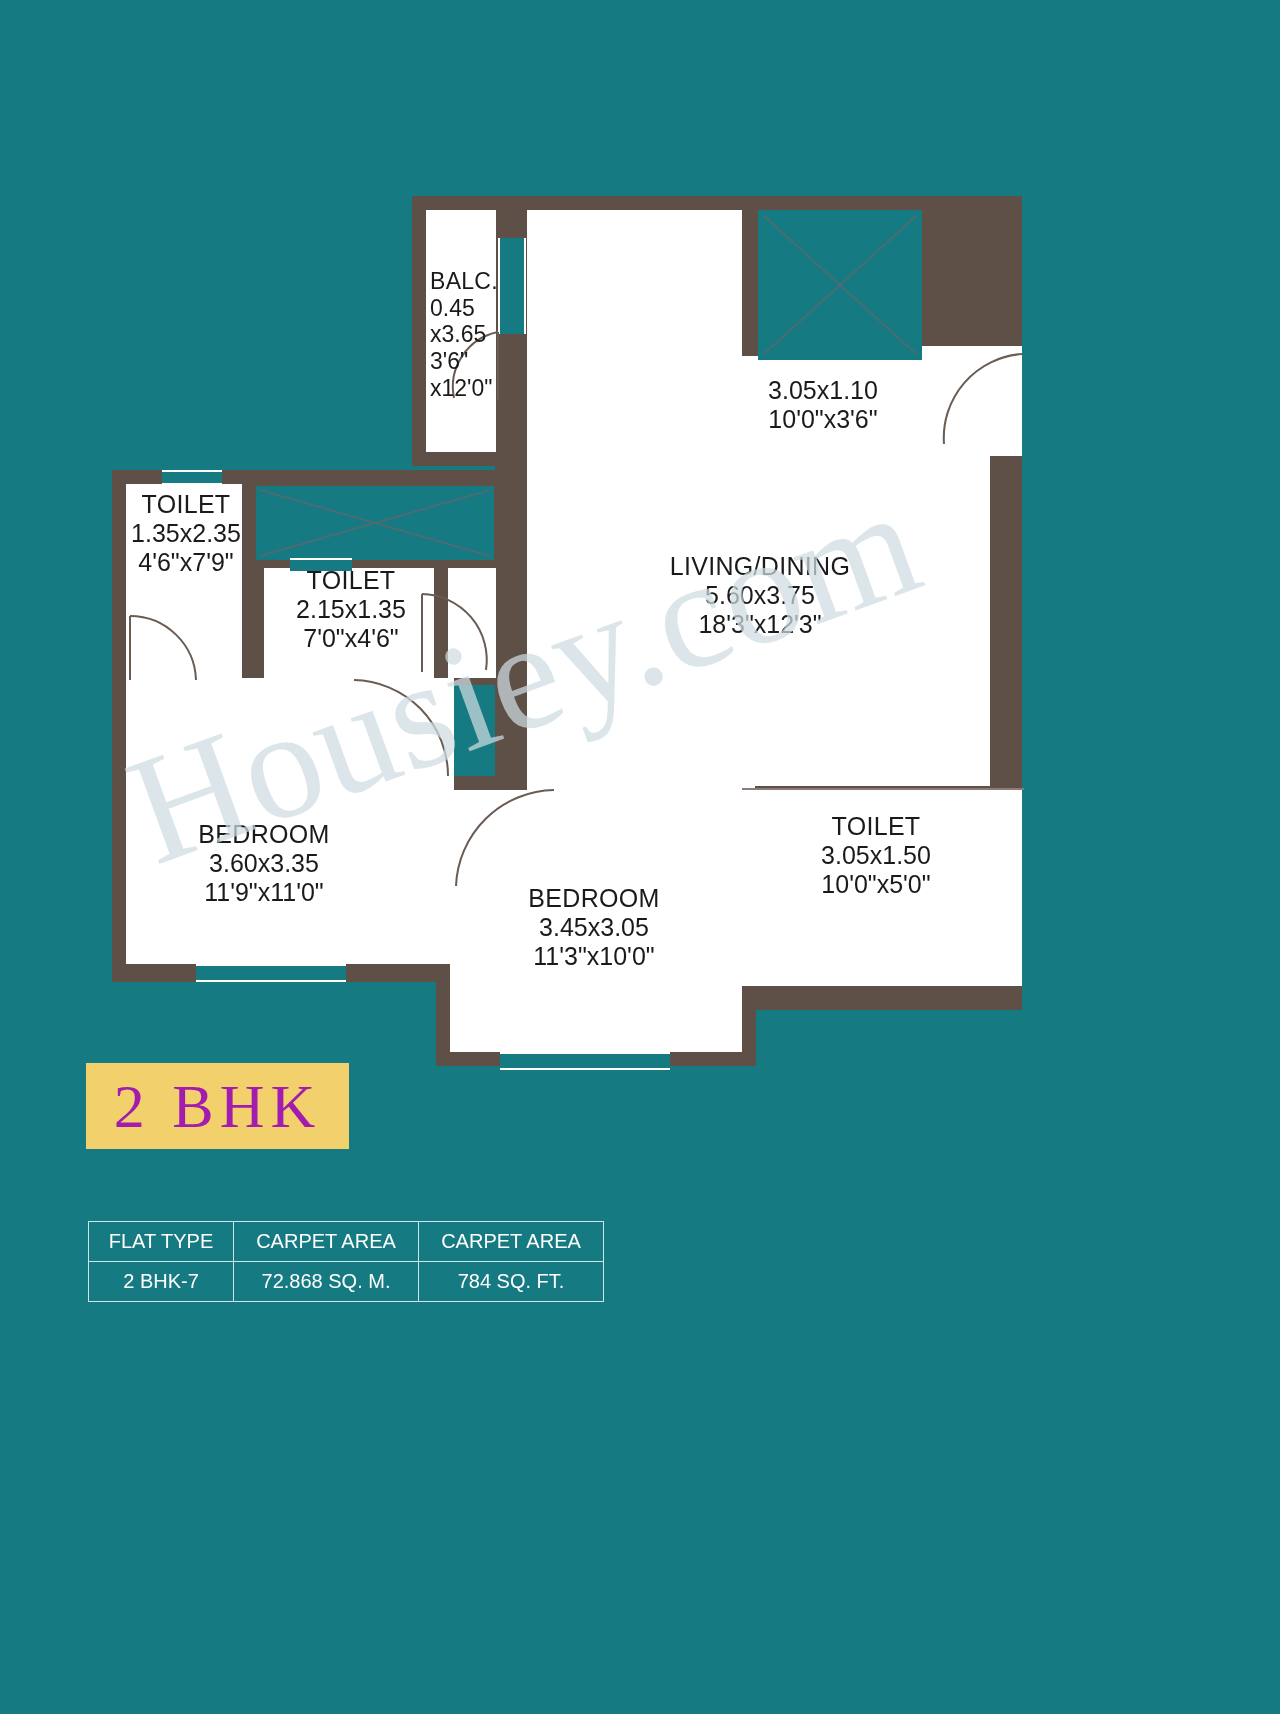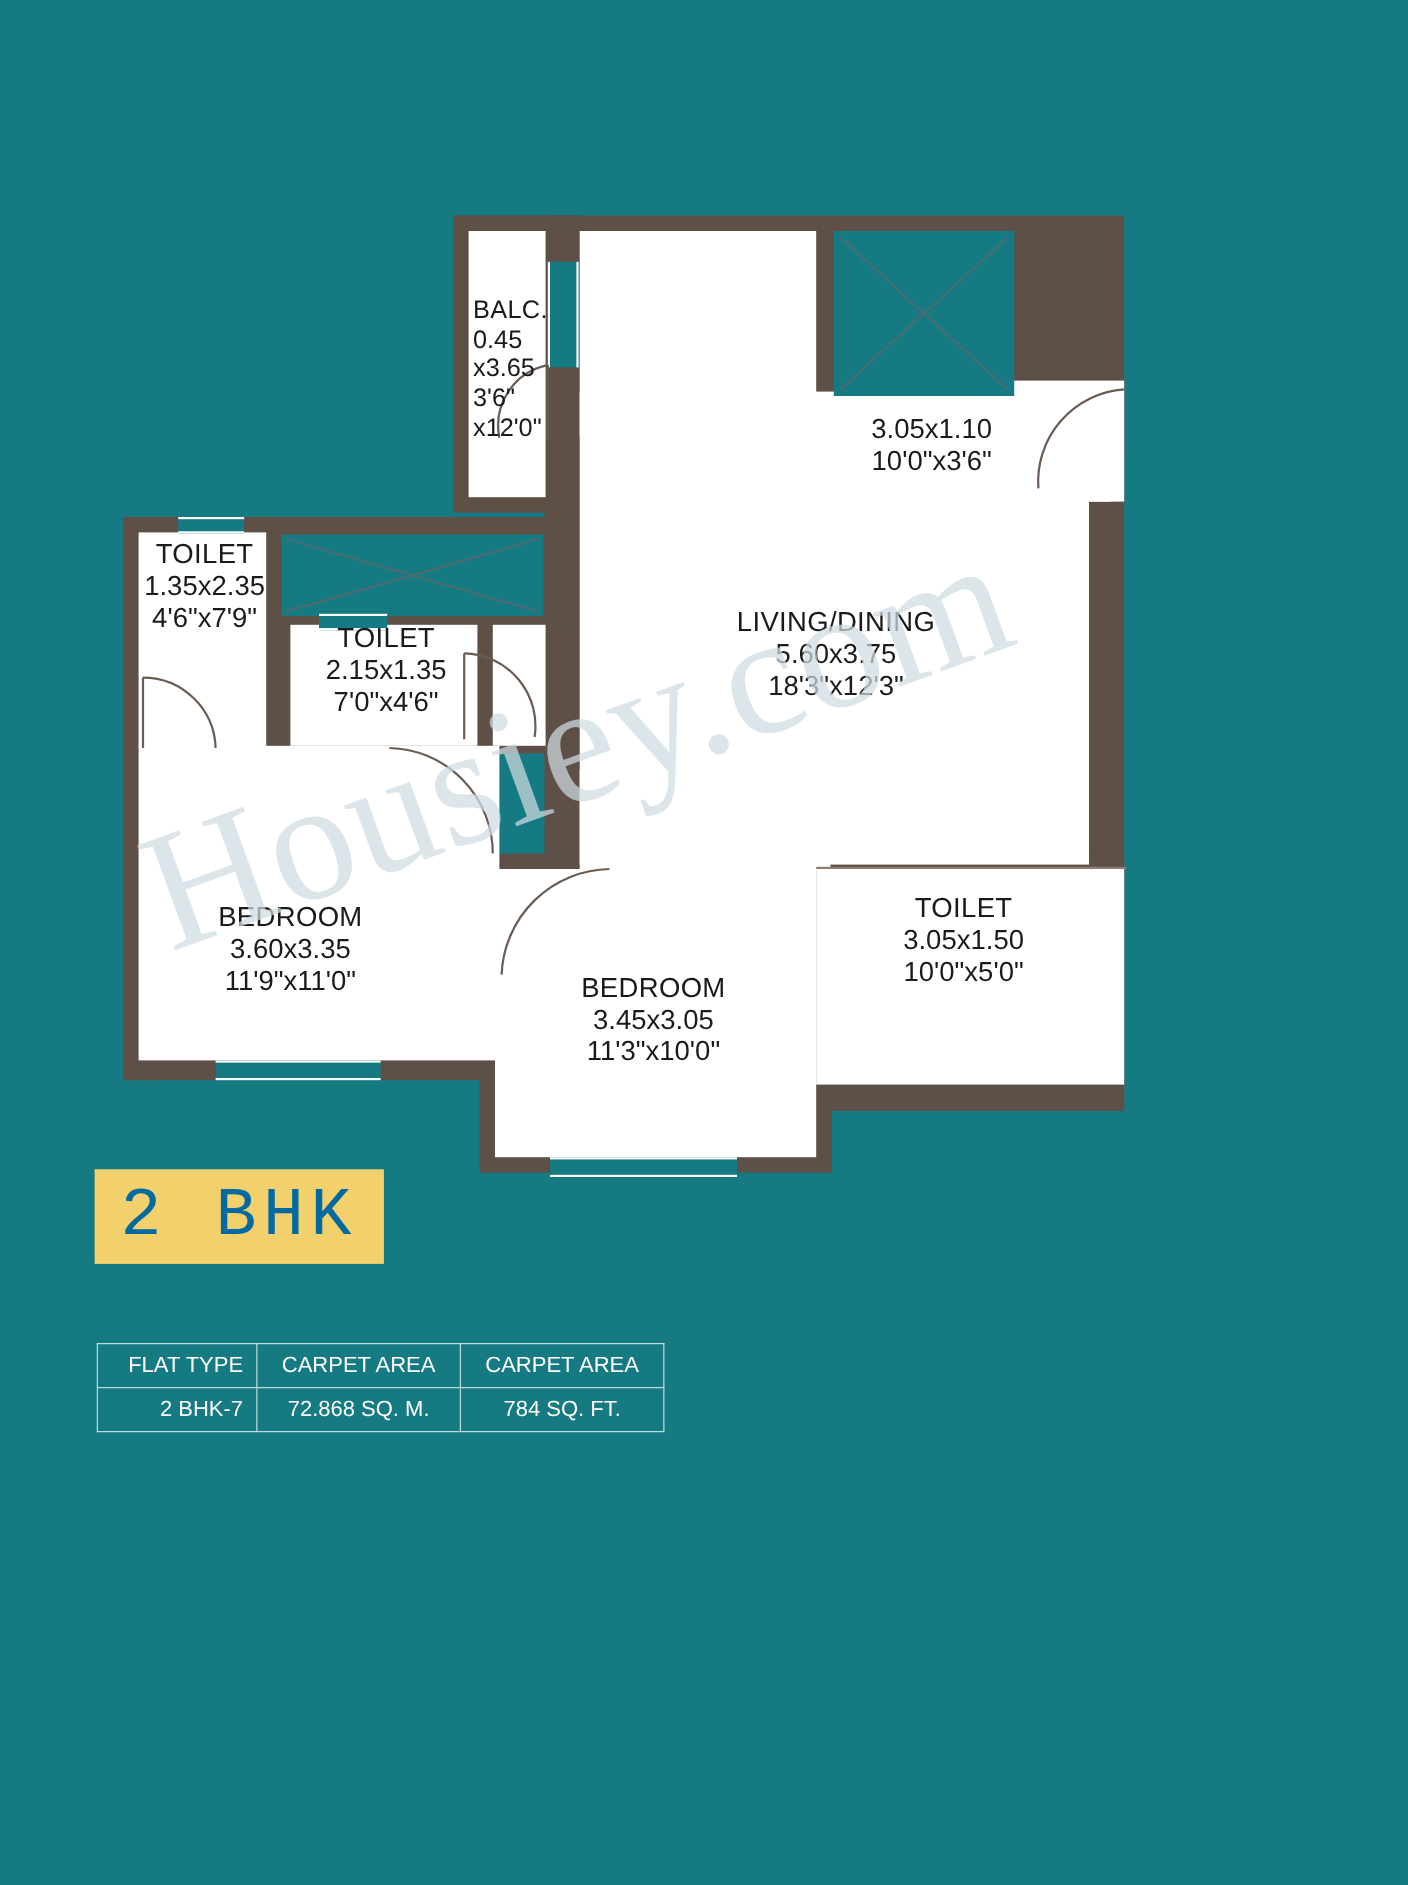--- a/index.html
+++ b/index.html
@@ -109,23 +109,23 @@
     top: 1063px;
     width: 263px;
     height: 86px;
     background: #f2d06b;
     z-index: 50;
     display: flex;
     align-items: center;
     justify-content: center;
   }
   #bhk-badge span {
-    font-family: Liberation Mono, monospace;
+    font-family: Liberation Serif, serif;
     font-size: 62px;
-    color: #0369a1;
+    color: #a21caf;
     letter-spacing: 6px;
     line-height: 1;
   }
 
   
   #info-table {
     position: absolute;
     left: 88px;
     top: 1221px;
     z-index: 50;
@@ -135,21 +135,21 @@
   #info-table td, #info-table th {
     border: 1px solid #cfe6e8;
     font-family: "Liberation Sans", sans-serif;
     font-weight: normal;
     font-size: 20px;
     text-align: center;
     padding: 8px 12px;
     white-space: nowrap;
   }
   #info-table th { font-size: 20px; }
-  #info-table td.c0, #info-table th.c0 { width: 120px; text-align: right; }
+  #info-table td.c0, #info-table th.c0 { width: 120px; }
   #info-table td.c1, #info-table th.c1 { width: 160px; }
   #info-table td.c2, #info-table th.c2 { width: 160px; }
 
   
   #logo {
     position: absolute;
     left: 668px;
     top: 1222px;
     z-index: 50;
     text-align: center;
@@ -283,21 +283,21 @@
 
   <div class="label left small" style="left:430px; top:228px;margin-top:40px;">
     <div class="nm">BALC.</div>
     <div class="d1">0.45</div>
     <div class="d1">x3.65</div>
     <div class="d2">3'6"</div>
     <div class="d2">x12'0"</div>
   </div>
 
 
-  <div class="label" style="left:752px; top:376px; width:190px;">
+  <div class="label" style="left:728px; top:376px; width:190px;">
     <div class="d1">3.05x1.10</div>
     <div class="d2">10'0"x3'6"</div>
   </div>
 
   <div class="label" style="left:630px; top:552px; width:260px;">
     <div class="nm">LIVING/DINING</div>
     <div class="d1">5.60x3.75</div>
     <div class="d2">18'3"x12'3"</div>
   </div>
 

